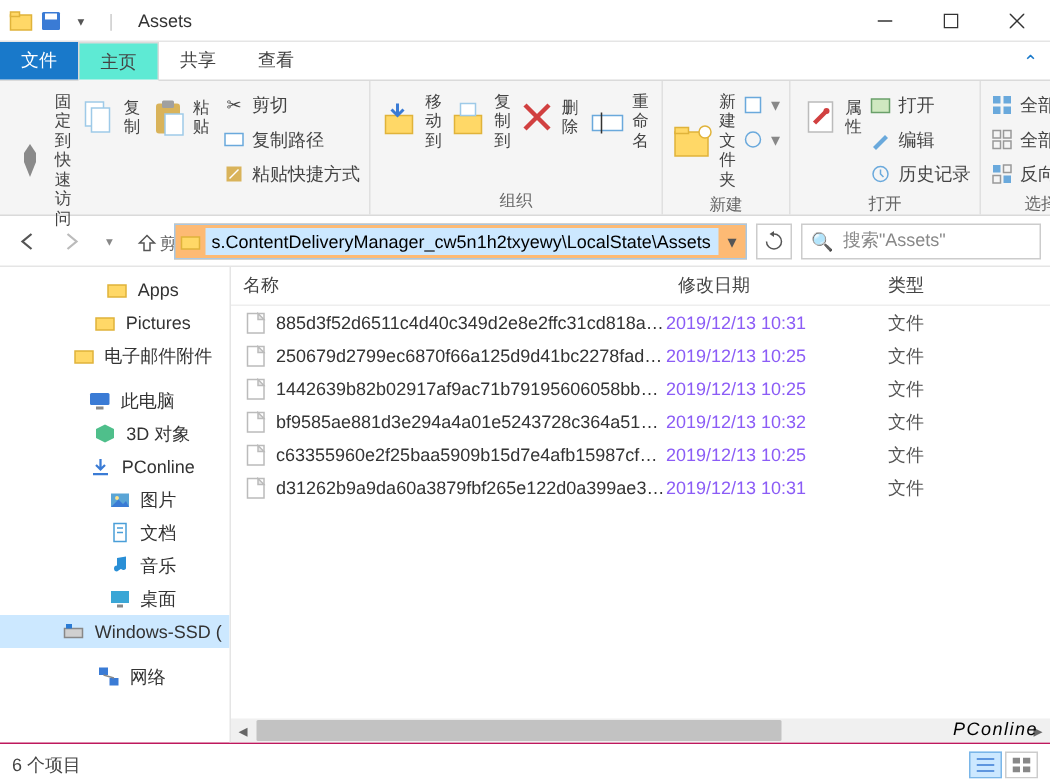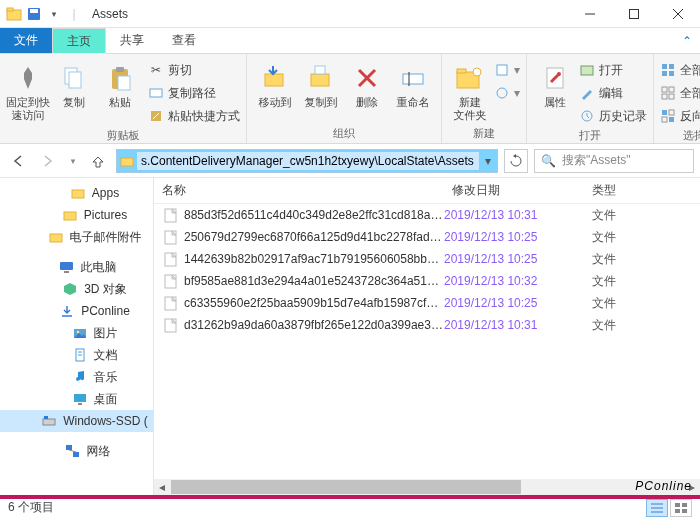--- a/index.html
+++ b/index.html
@@ -18,32 +18,32 @@
 .tab { padding: 0 14px; display: flex; align-items: center; color: #444; cursor: default; }
 .tab.file { background: #1979ca; color: #fff; }
 .tab.active { background: #5eead4; border: 1px solid #dadada; border-bottom: 1px solid #f5f5f5; margin-bottom: -1px; }
 .tabs .caret { padding: 0 8px; display: flex; align-items: center; margin-left: auto; }
 
 
 .ribbon { height: 90px; background: #f5f5f5; border-bottom: 1px solid #dadada; display: flex; }
 .group { border-right: 1px solid #e0e0e0; padding: 4px 6px 2px 6px; display: flex; flex-direction: column; }
 .group-body { flex: 1; display: flex; align-items: flex-start; gap: 2px; }
 .group-label { text-align: center; color: #666; font-size: 11px; padding-top: 2px; }
-.bigbtn { display: flex; flex-direction: column; align-items: center; justify-content: flex-start; width: 44px; padding-top: 4px; color: #444; }
+.bigbtn { display: flex; flex-direction: row; align-items: center; justify-content: flex-start; width: 44px; padding-top: 4px; color: #444; }
 .bigbtn .bigico { width: 32px; height: 32px; display: flex; align-items: center; justify-content: center; margin-bottom: 2px; }
 .bigbtn span.lbl { text-align: center; line-height: 13px; font-size: 11px; }
 .smallcol { display: flex; flex-direction: column; gap: 3px; padding-top: 2px; }
 .smallbtn { display: flex; align-items: center; gap: 4px; color: #444; white-space: nowrap; font-size: 11px; height: 20px; }
 .smallbtn .sico { width: 16px; height: 16px; display: flex; align-items: center; justify-content: center; }
 
 
 .addrrow { height: 34px; display: flex; align-items: center; padding: 4px 6px; gap: 6px; border-bottom: 1px solid #e5e5e5; }
 .navbtn { width: 24px; height: 24px; display: flex; align-items: center; justify-content: center; color: #555; }
 .navbtn.disabled { color: #bbb; }
-.addrbox { flex: 1; height: 24px; border: 1px solid #a8c8e4; display: flex; align-items: center; background: #7dd3fc; overflow: hidden; }
+.addrbox { flex: 1; height: 24px; border: 1px solid #a8c8e4; display: flex; align-items: center; background: #fdba74; overflow: hidden; }
 .addrbox .foldico { width: 20px; display: flex; align-items: center; justify-content: center; }
 .addrbox .path { flex: 1; background: #cce8ff; color: #000; padding: 2px 4px; white-space: nowrap; overflow: hidden; }
 .addrbox .dd { width: 18px; text-align: center; color: #555; }
 .refresh { width: 24px; height: 24px; border: 1px solid #ccc; display: flex; align-items: center; justify-content: center; }
 .searchbox { width: 160px; height: 24px; border: 1px solid #ccc; display: flex; align-items: center; padding: 0 6px; color: #888; gap: 6px; }
 
 
 .main { display: flex; height: 317px; }
 .sidebar { width: 154px; border-right: 1px solid #e5e5e5; overflow-y: auto; padding: 4px 0; position: relative; }
 .tree-item { display: flex; align-items: center; height: 22px; padding-left: 22px; gap: 6px; color: #333; justify-content: center; }
@@ -62,21 +62,21 @@
 .row { display: flex; height: 22px; align-items: center; }
 .row .fico { width: 20px; display: flex; align-items: center; justify-content: center; margin-left: 6px; }
 .row .fname { width: 264px; padding-left: 4px; white-space: nowrap; overflow: hidden; text-overflow: ellipsis; color: #333; }
 .row .fdate { width: 140px; color: #8b5cf6; }
 .row .ftype { color: #555; padding-left: 8px; }
 .hscroll { height: 16px; background: #f0f0f0; display: flex; align-items: center; }
 .hscroll .arrow { width: 16px; text-align: center; color: #666; }
 .hscroll .thumb { height: 14px; background: #c2c2c2; width: 350px; margin-left: 1px; border-radius: 1px; }
 
 
-.status { height: 24px; border-top: 4px solid #be185d; display: flex; align-items: flex-start; padding: 0 8px; color: #444; }
+.status { height: 24px; border-top: 1px solid #be185d; display: flex; align-items: flex-end; padding: 0 8px; color: #444; }
 .status .viewbtns { margin-left: auto; display: flex; gap: 2px; }
 .status .viewbtns div { width: 22px; height: 18px; border: 1px solid #ccc; display: flex; align-items: center; justify-content: center; }
 .status .viewbtns div.active { background: #cce8ff; border-color: #7ab6e8; }
 
 .watermark { position: absolute; right: 8px; bottom: 26px; color: #000000; font-size: 12px; font-style: italic; pointer-events: none; letter-spacing: 1px; }
 
 
 svg { display: block; }
 </style>
 </head>

